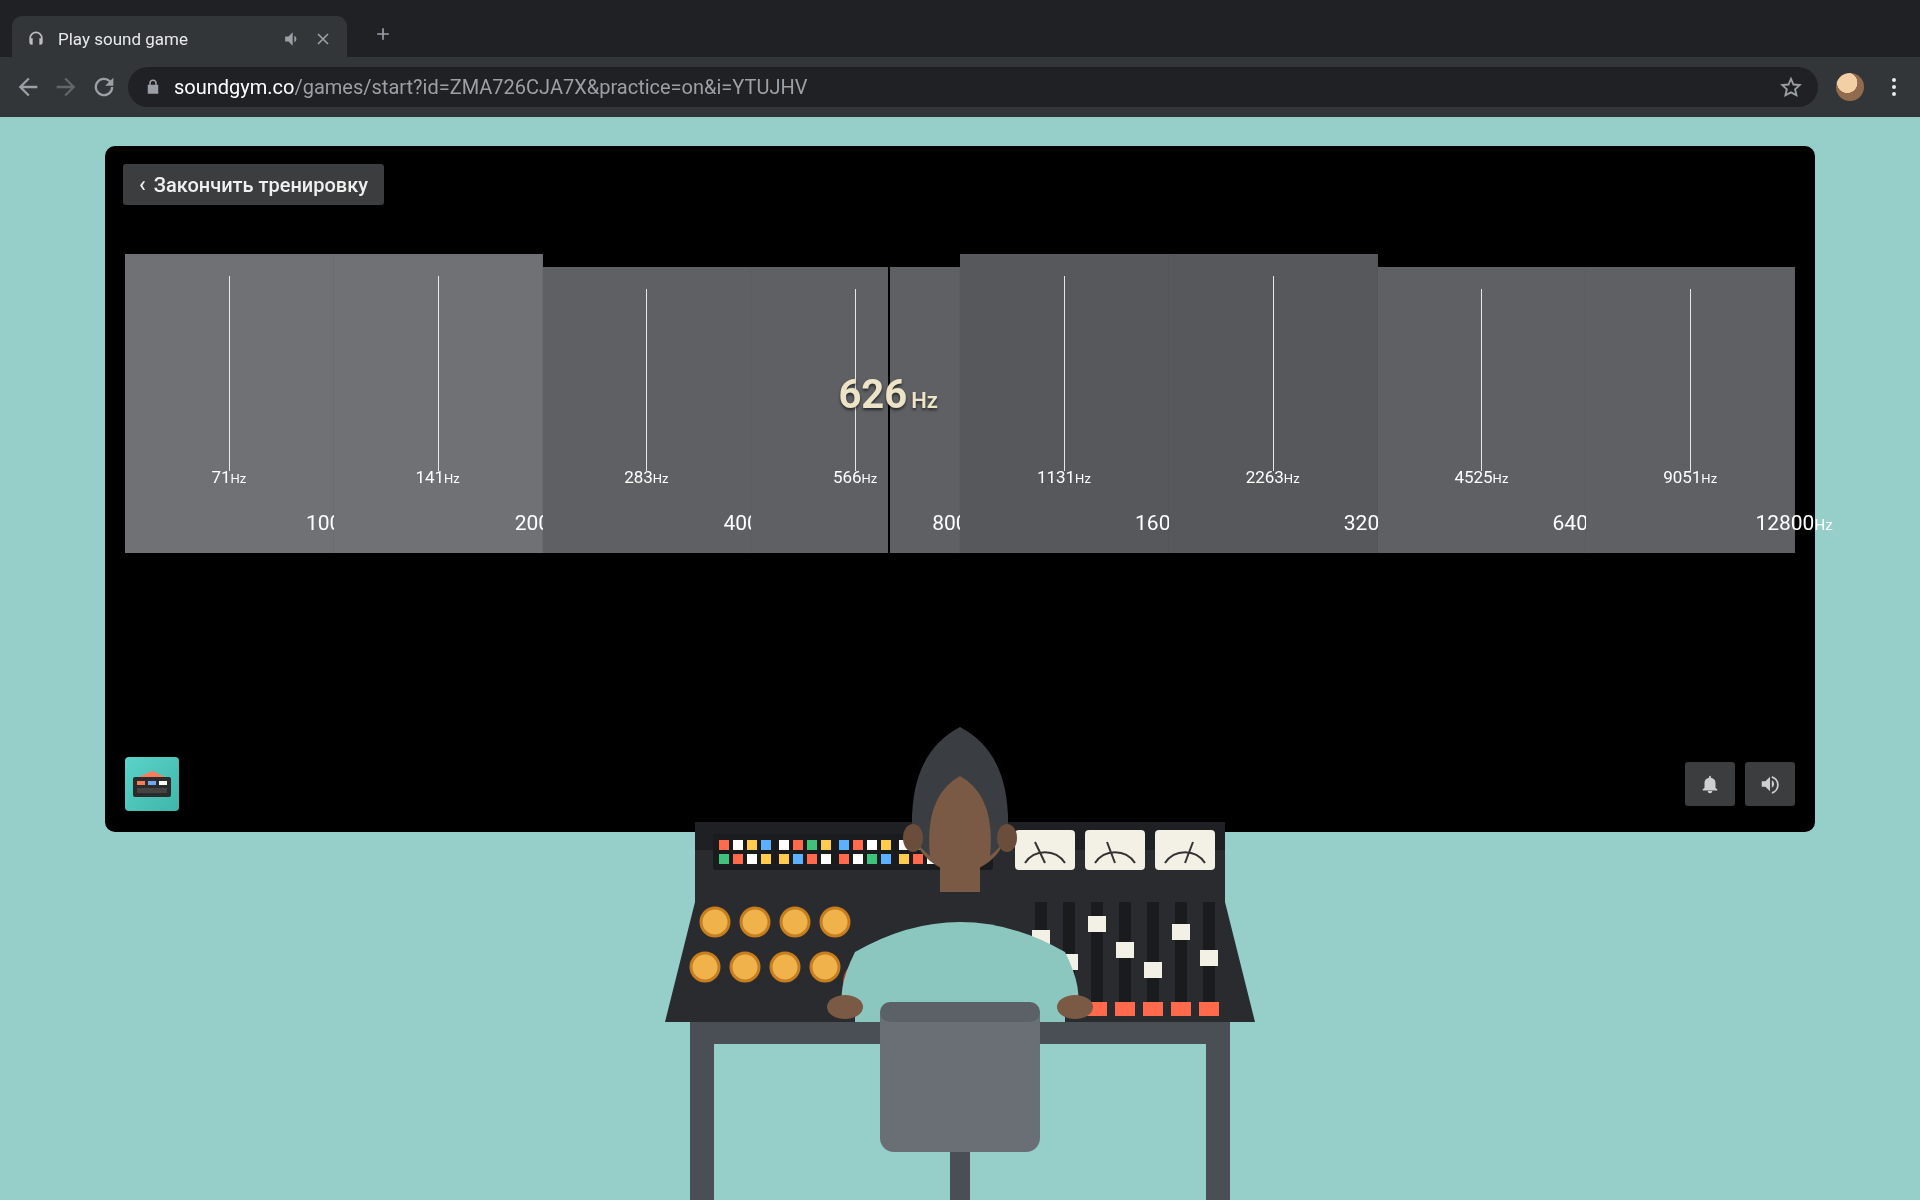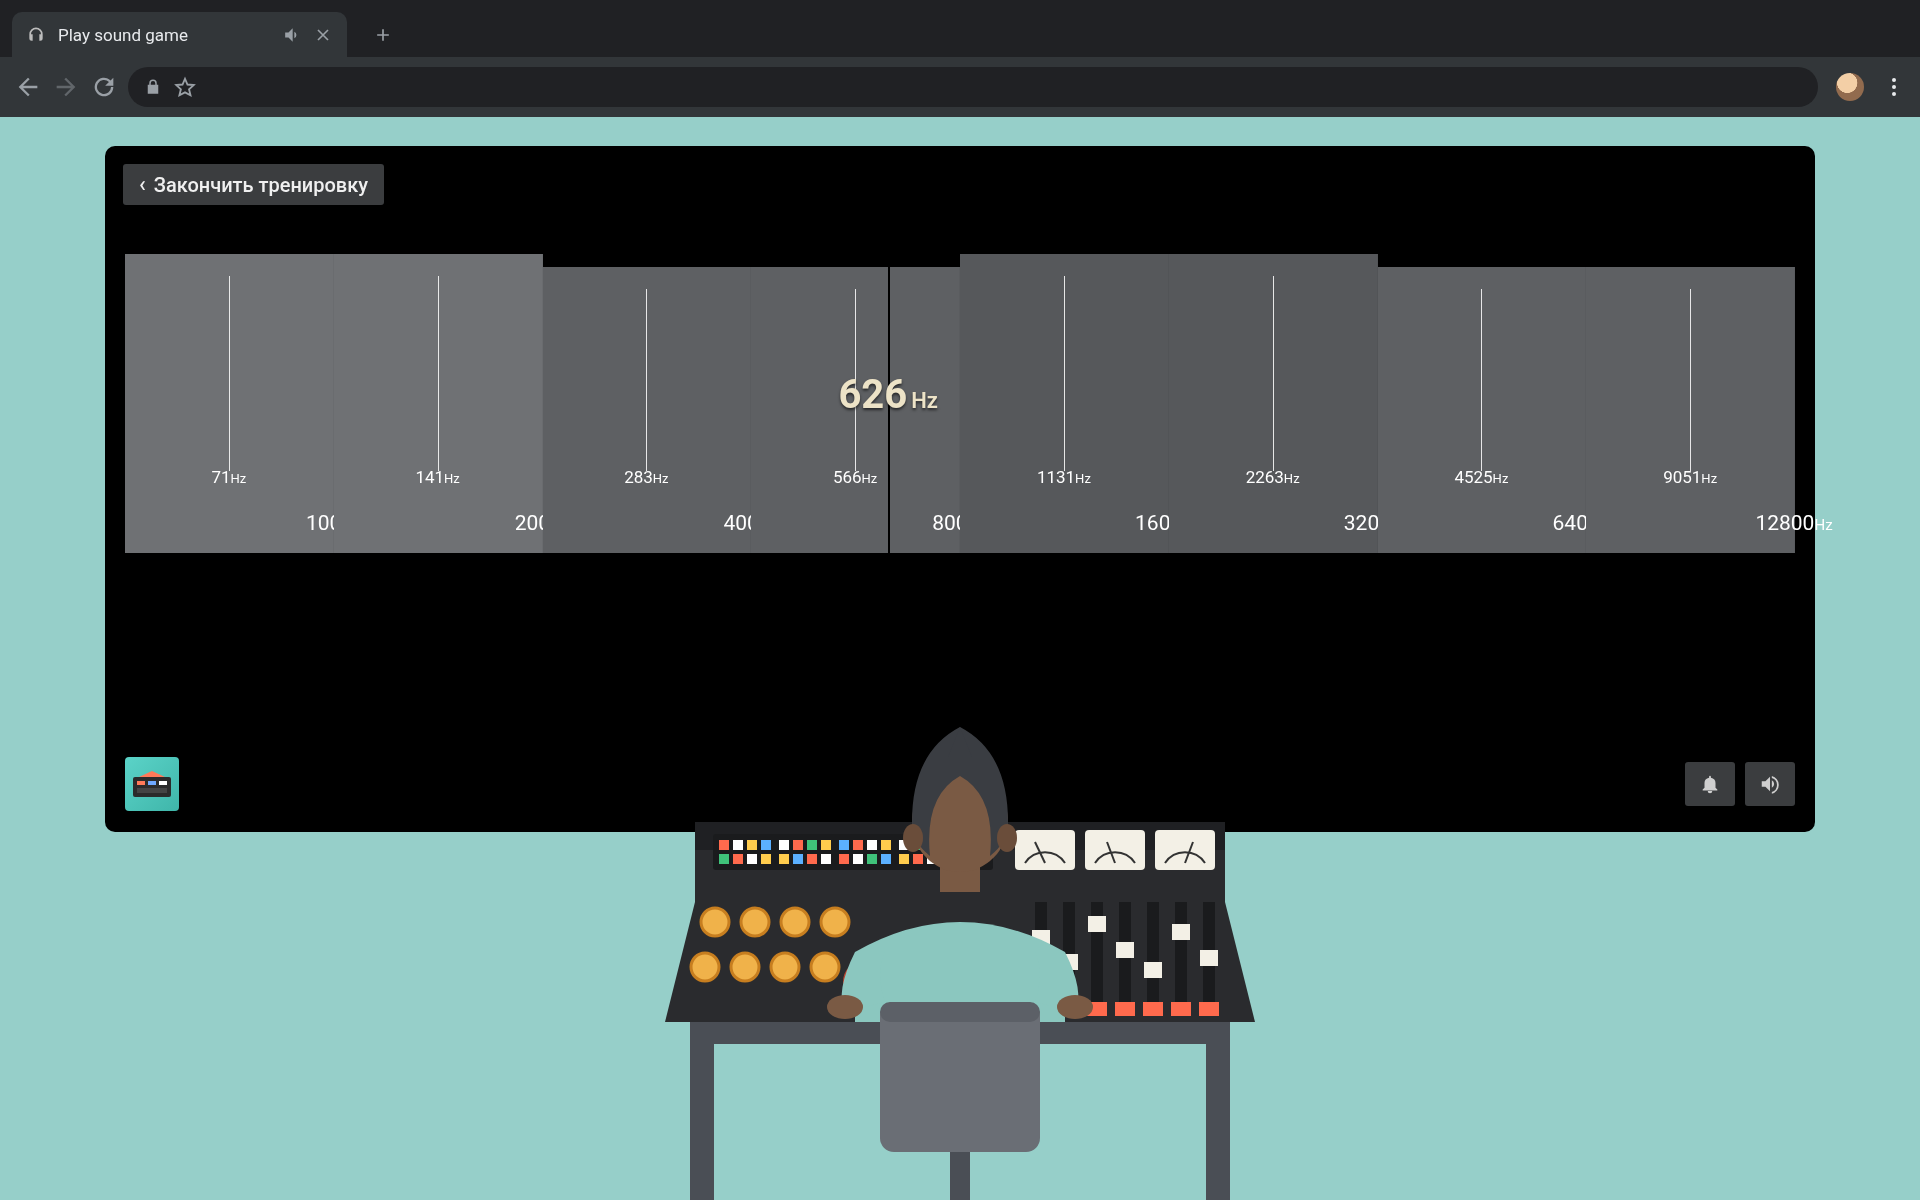--- a/index.html
+++ b/index.html
@@ -24,21 +24,21 @@
     width:1920px;height:1200px;
     font-family:-apple-system,BlinkMacSystemFont,"Segoe UI",Roboto,Arial,sans-serif;
     background:var(--chrome-bg);
     overflow:hidden;
     position:relative;
   }
 
   
   .chrome-tabs{
     height:57px;background:var(--chrome-bg);
-    display:flex;align-items:flex-end;padding:0 12px;
+    display:flex;padding:16px 12px;
   }
   .tab{
     height:45px;width:335px;background:var(--chrome-tab);
     border-radius:10px 10px 0 0;display:flex;align-items:center;
     padding:0 14px;gap:12px;color:#e8eaed;font-size:17px;
     position:relative;
   }
   .tab .favicon{width:20px;height:20px;flex:0 0 auto;}
   .tab .title{flex:1;white-space:nowrap;overflow:hidden;text-overflow:ellipsis;}
   .tab .mute,.tab .close{width:20px;height:20px;flex:0 0 auto;fill:#9aa0a6;}
@@ -196,20 +196,23 @@
   </div>
   <div class="nav-icn">
     <svg viewBox="0 0 24 24">
         <path d="M17.65 6.35A8 8 0 1 0 20 12h-2a6 6 0 1 1-1.76-4.24L13 11h7V4l-2.35 2.35z"></path>
       </svg>
   </div>
   <div class="addr-bar">
     <svg class="lock" viewBox="0 0 24 24">
         <path d="M17 9V7a5 5 0 0 0-10 0v2H5v12h14V9h-2zM9 7a3 3 0 1 1 6 0v2H9V7z"></path>
       </svg>
+    <div class="url">
+      <span class="host">soundgym.co</span><span class="path">/games/start?id=ZMA726CJA7X&amp;practice=on&amp;i=YTUJHV</span>
+    </div>
     <svg class="star" viewBox="0 0 24 24">
         <path d="m12 3 2.7 6.3 6.8.6-5.1 4.5 1.6 6.6L12 17.8 5.9 21l1.6-6.6L2.5 9.9l6.8-.6L12 3z"></path>
       </svg>
   </div>
   <div class="avatar"></div>
   <svg class="menu-dots" viewBox="0 0 24 24">
       <circle cx="12" cy="5" r="2"></circle>
       <circle cx="12" cy="12" r="2"></circle>
       <circle cx="12" cy="19" r="2"></circle>
     </svg>

